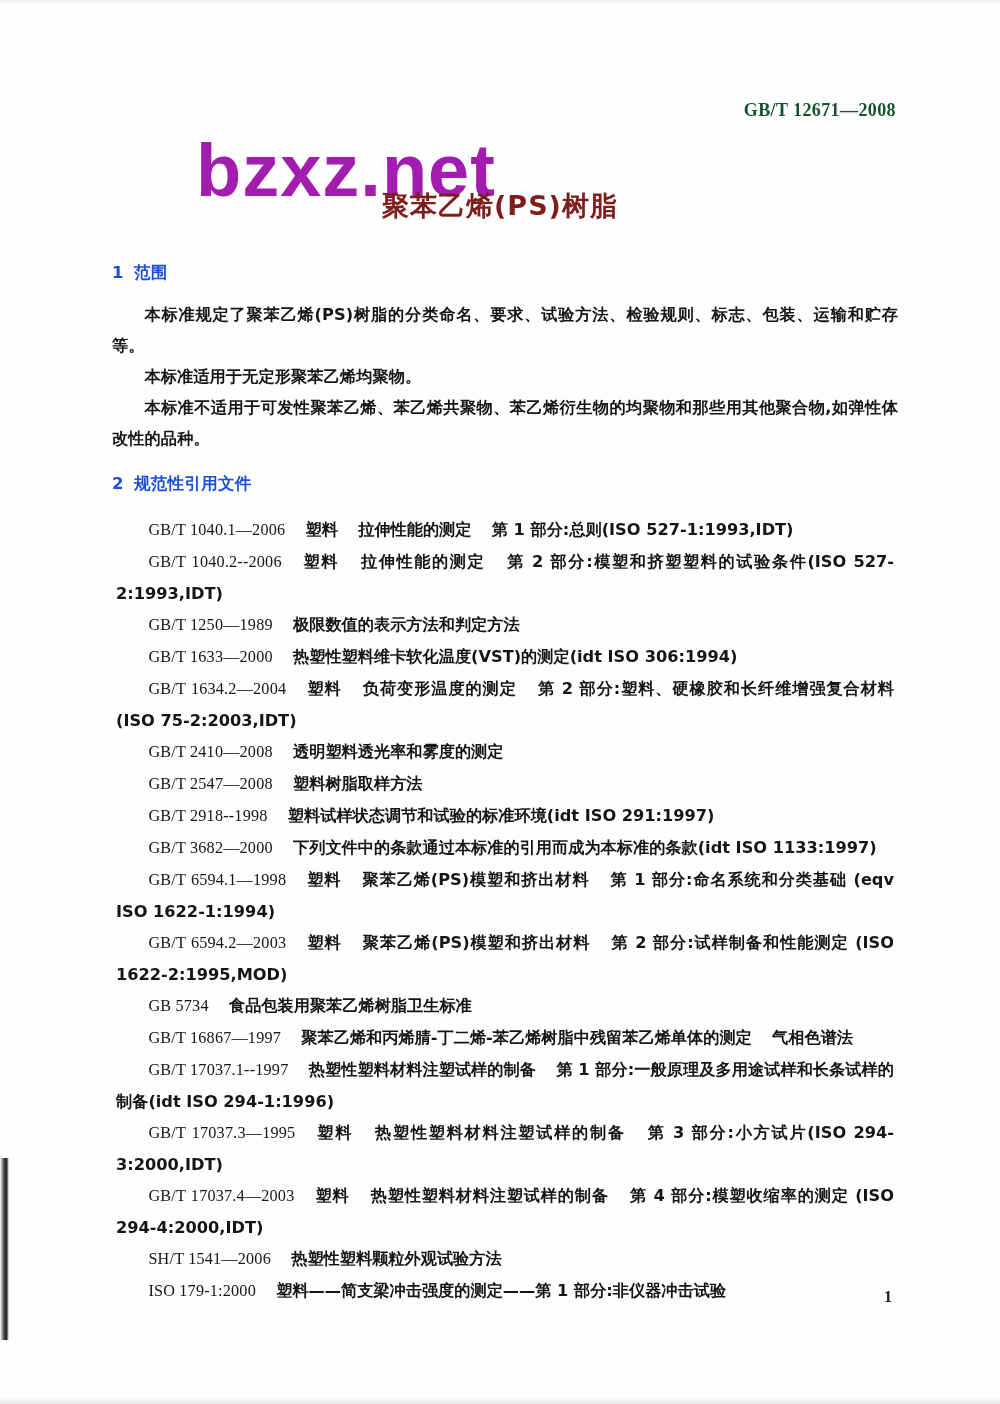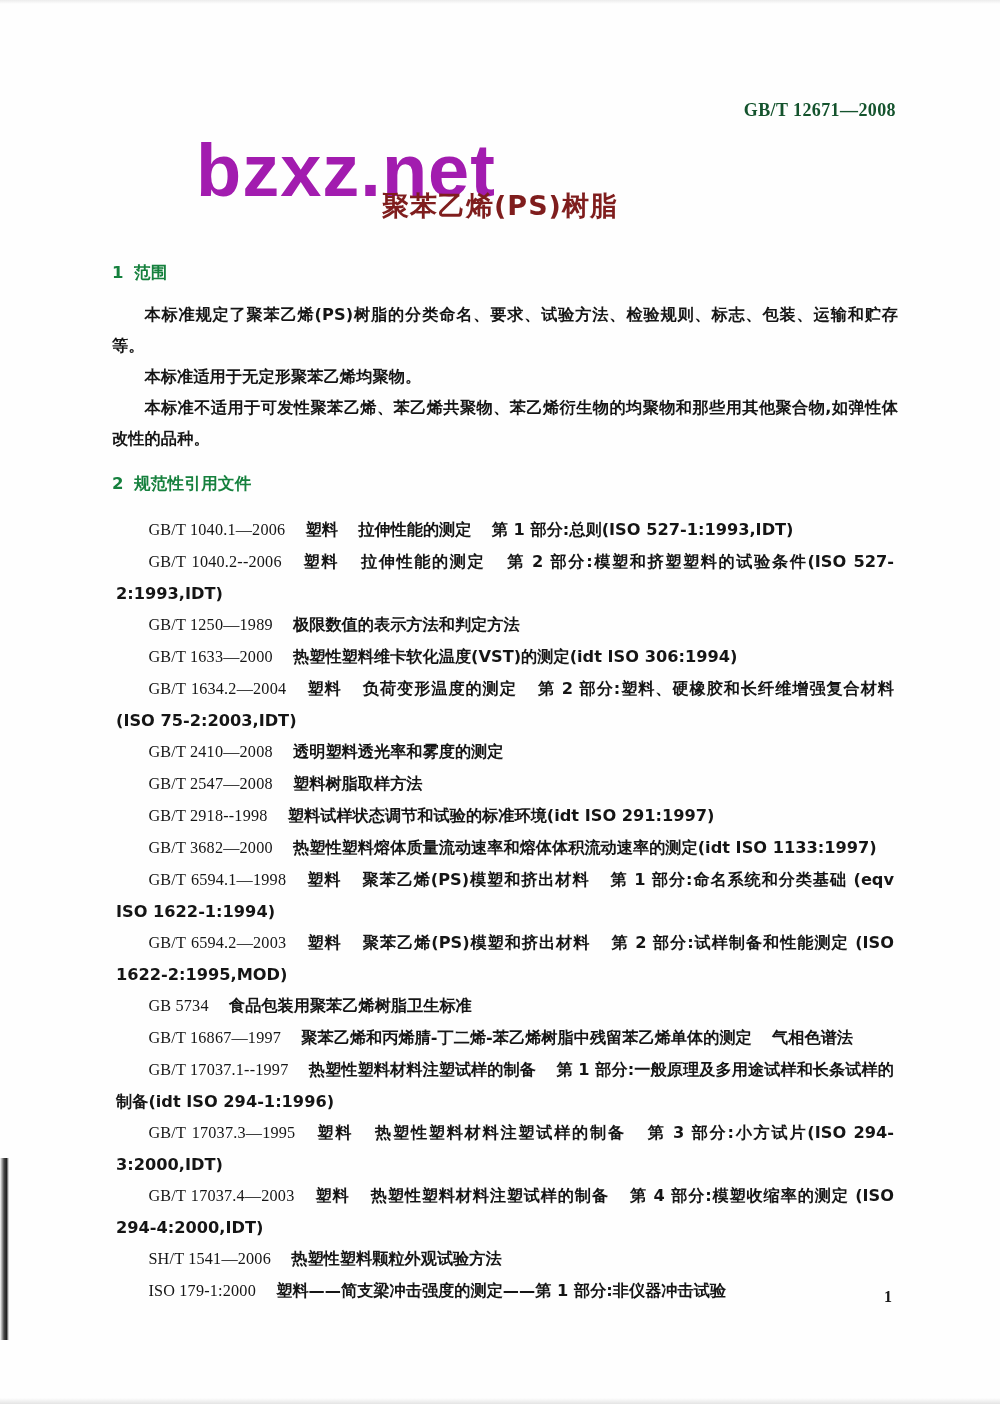--- a/index.html
+++ b/index.html
@@ -95,21 +95,21 @@
     left: 112px;
     top: 262px;
     width: 786px;
     color: #141414;
   }
 
   .clause-head {
     font-family: "DejaVu Sans", sans-serif;
     font-weight: bold;
     font-size: 16.5px;
-    color: #15803d;
+    color: #1d4ed8;
     margin: 0 0 6px 0;
     letter-spacing: 0.3px;
   }
   .clause-head .num {
     display: inline-block;
     min-width: 22px;
   }
 
   .para {
     font-family: "DejaVu Sans", "Liberation Sans", sans-serif;
@@ -218,21 +218,21 @@
       <li class="ref-item">
         <span class="desig">GB/T 2410—2008</span><span class="sp2"></span><span>透明塑料透光率和雾度的测定</span>
       </li>
       <li class="ref-item">
         <span class="desig">GB/T 2547—2008</span><span class="sp2"></span><span>塑料树脂取样方法</span>
       </li>
       <li class="ref-item">
         <span class="desig">GB/T 2918--1998</span><span class="sp2"></span><span>塑料试样状态调节和试验的标准环境(idt ISO 291:1997)</span>
       </li>
       <li class="ref-item">
-        <span class="desig">GB/T 3682—2000</span><span class="sp2"></span><span>热塑性塑料熔体质量流动速率和熔体体积流动速率的测定(idt ISO 1133:1997)</span>
+        <span class="desig">GB/T 3682—2000</span><span class="sp2"></span><span>下列文件中的条款通过本标准的引用而成为本标准的条款(idt ISO 1133:1997)</span>
       </li>
       <li class="ref-item">
         <span class="desig">GB/T 6594.1—1998</span><span class="sp2"></span><span>塑料</span><span class="sp2"></span><span>聚苯乙烯(PS)模塑和挤出材料</span><span class="sp2"></span><span>第 1 部分:命名系统和分类基础 (eqv ISO 1622-1:1994)</span>
       </li>
       <li class="ref-item">
         <span class="desig">GB/T 6594.2—2003</span><span class="sp2"></span><span>塑料</span><span class="sp2"></span><span>聚苯乙烯(PS)模塑和挤出材料</span><span class="sp2"></span><span>第 2 部分:试样制备和性能测定 (ISO 1622-2:1995,MOD)</span>
       </li>
       <li class="ref-item">
         <span class="desig">GB 5734</span><span class="sp2"></span><span>食品包装用聚苯乙烯树脂卫生标准</span>
       </li>

